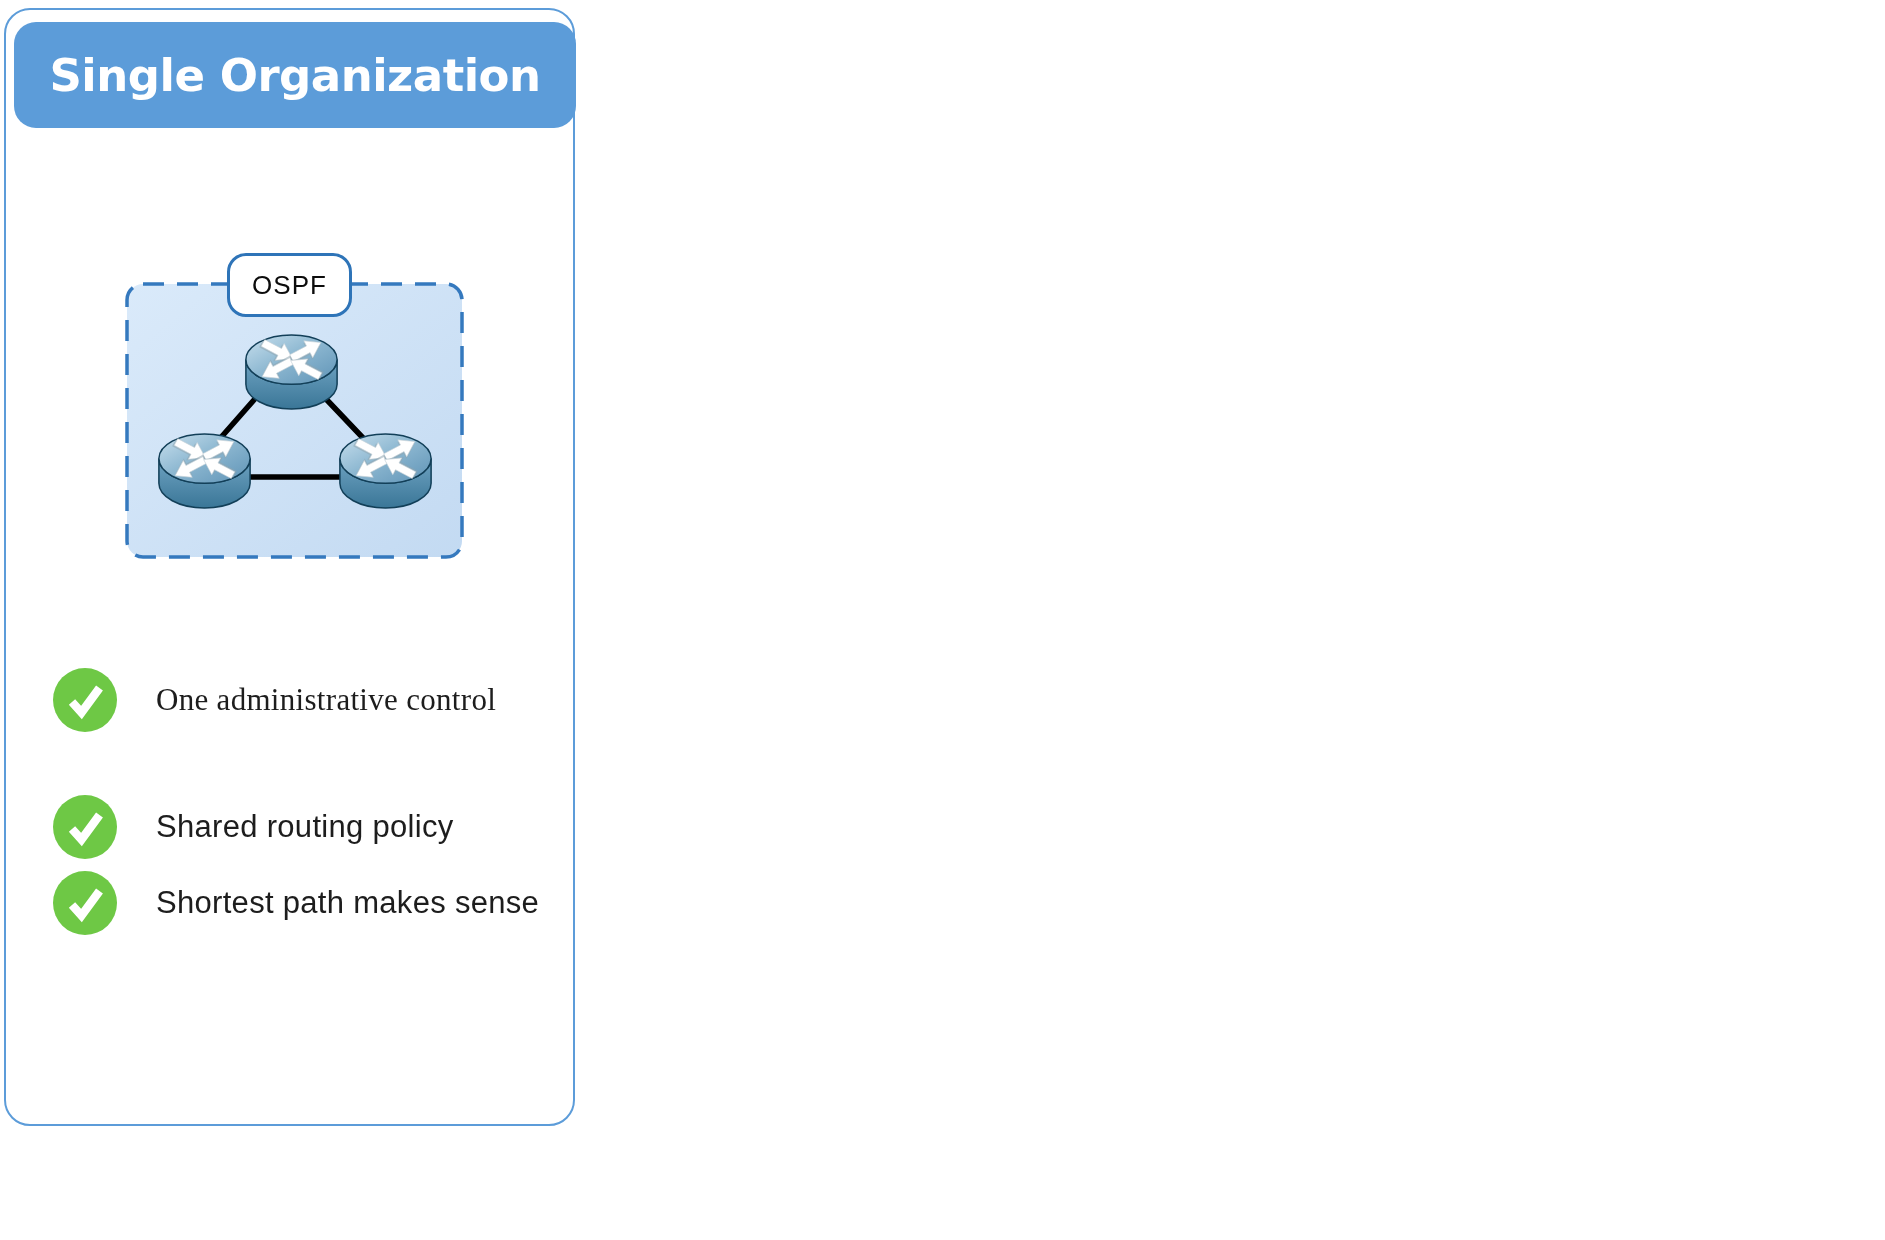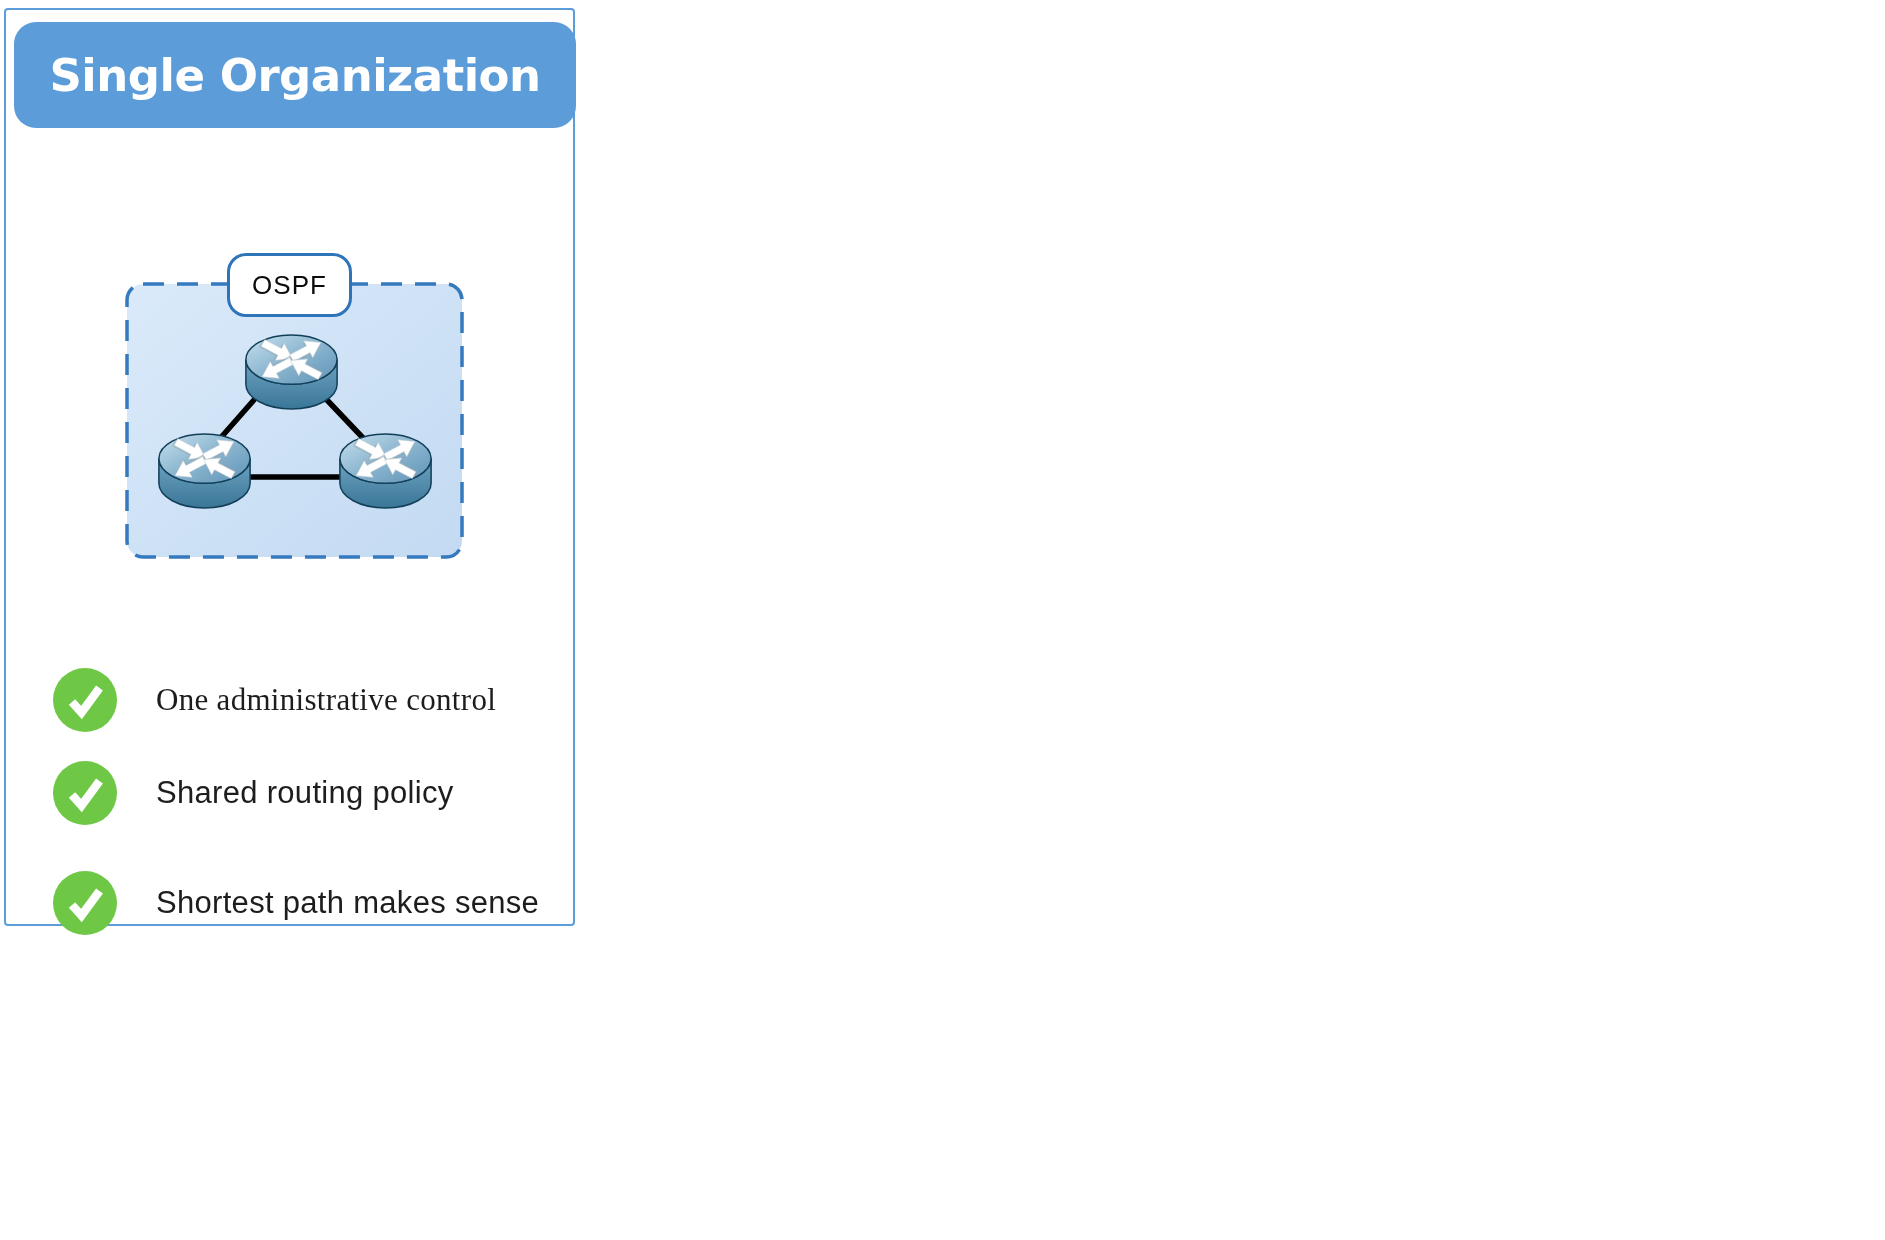--- a/index.html
+++ b/index.html
@@ -9,24 +9,24 @@
   }
   .stage {
     position: relative;
     width: 1885px; height: 1240px;
     background: #ffffff;
     overflow: hidden;
   }
   .card {
     position: absolute;
     left: 4px; top: 8px;
-    width: 571px; height: 918px;
+    width: 571px; height: 1118px;
     background: #ffffff;
     border: 2.5px solid #5C9CD9;
-    border-radius: 4px;
+    border-radius: 26px;
     box-sizing: border-box;
   }
   .card-header {
     position: absolute;
     left: 8px; top: 12px;
     width: 562px; height: 106px;
     background: #5C9CD9;
     border-radius: 22px;
     display: flex; align-items: center; justify-content: center;
   }
@@ -62,21 +62,21 @@
   .checklist {
     list-style: none; margin: 0; padding: 0;
   }
   .check-row {
     position: absolute;
     left: 47px;
     height: 64px;
     display: flex; align-items: center;
   }
   .check-row.r1 { top: 658px; font-family: Liberation Serif, serif; }
-  .check-row.r2 { top: 751px; }
+  .check-row.r2 { top: 785px; }
   .check-row.r3 { top: 861px; justify-content: center; }
   .check-badge {
     width: 64px; height: 64px;
     flex: 0 0 64px;
     display: block;
   }
   .check-label {
     position: absolute;
     left: 103px; 
     white-space: nowrap;

